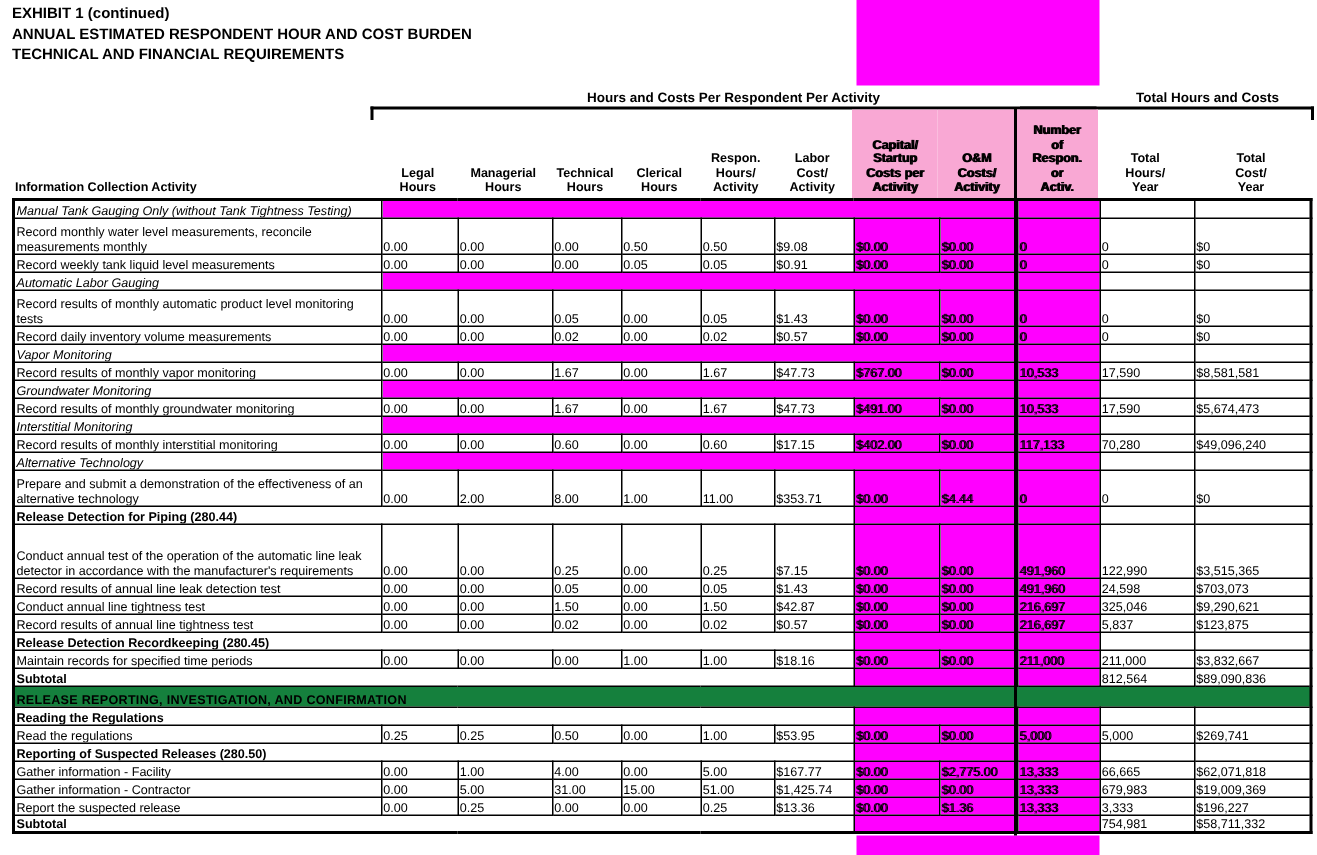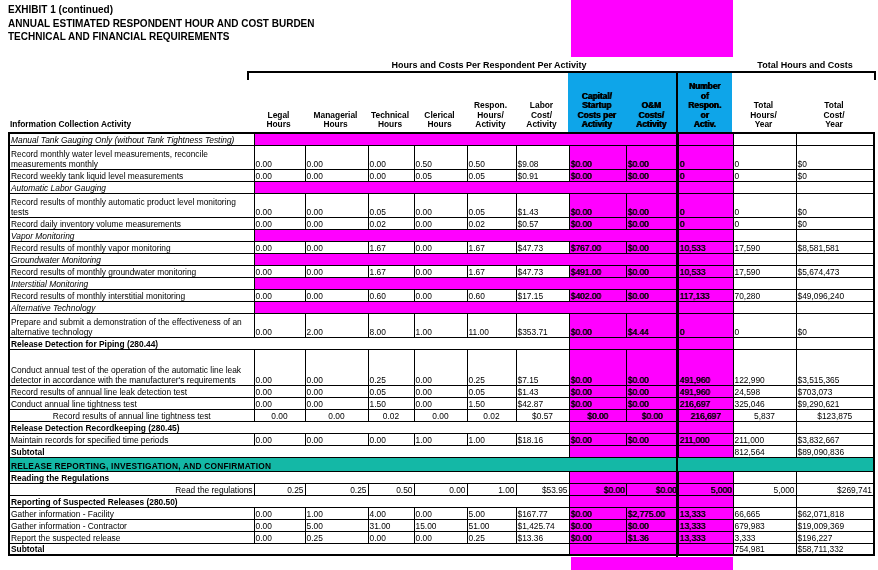--- a/index.html
+++ b/index.html
@@ -23,35 +23,35 @@
                    border-top:2px solid #000; border-left:2px solid #000; }
   #bracket-right { position:absolute; left:680px; top:71px; width:196px; height:9px;
                    border-top:2px solid #000; border-right:2px solid #000; }
 
   
   #col-headers { position:absolute; left:8px; top:73px; width:865px; height:59px; display:flex; }
   .hcell { display:flex; flex-direction:column; justify-content:flex-end;
            text-align:center; white-space:pre-line; font-weight:bold;
            font-size:8.4px; line-height:9.6px; padding:0 1px 2px 1px; }
   .hcell.first { text-align:left; padding-left:2px; }
-  .hcell.mag { background:#0ea5e9; text-shadow:0.8px 0 #000; }
+  .hcell.mag { background:#f9a8d4; text-shadow:0.8px 0 #000; }
 
   
   #burden-table { position:absolute; left:8px; top:132px; width:865px;
                   border-collapse:collapse; table-layout:fixed;
                   border:2px solid #000; }
   #burden-table td { border:1px solid #000; vertical-align:bottom;
                      font-size:8.4px; line-height:10px; padding:0 1px;
                      overflow:hidden; }
   td.lbl { padding-left:2px; }
   td.italic { font-style:italic; }
   td.bold { font-weight:bold; }
   td.mag { background:#FF00FF; }
   td.val.mag { text-shadow:0.8px 0 #000; }
-  td.banner { background:#14b8a6; font-weight:bold; font-size:9px; letter-spacing:0.2px;
+  td.banner { background:#15803d; font-weight:bold; font-size:9px; letter-spacing:0.2px;
               vertical-align:middle; padding-left:2px; }
 
   
   #vline { position:absolute; left:676px; top:72px; width:2px; height:485px; background:#000; }
 </style>
 </head>
 <body>
 
 <div id="page">
 
@@ -317,21 +317,21 @@
           <td class="val">1.50</td>
           <td class="val">0.00</td>
           <td class="val">1.50</td>
           <td class="val">$42.87</td>
           <td class="val mag">$0.00</td>
           <td class="val mag">$0.00</td>
           <td class="val mag">216,697</td>
           <td class="val">325,046</td>
           <td class="val">$9,290,621</td>
         </tr>
-        <tr style="height: 12px; text-align: center;">
+        <tr style="height: 12px;">
           <td class="lbl">Record results of annual line tightness test</td>
           <td class="val">0.00</td>
           <td class="val">0.00</td>
           <td class="val">0.02</td>
           <td class="val">0.00</td>
           <td class="val">0.02</td>
           <td class="val">$0.57</td>
           <td class="val mag">$0.00</td>
           <td class="val mag">$0.00</td>
           <td class="val mag">216,697</td>
@@ -369,21 +369,21 @@
         <tr style="height: 14px;">
           <td colspan="12" class="banner">RELEASE REPORTING, INVESTIGATION, AND CONFIRMATION</td>
         </tr>
         <tr style="height: 12px;">
           <td colspan="7" class="lbl bold">Reading the Regulations</td>
           <td colspan="2" class="mag"></td>
           <td class="mag"></td>
           <td></td>
           <td></td>
         </tr>
-        <tr style="height: 12px; text-align: right;">
+        <tr style="height: 12px;">
           <td class="lbl">Read the regulations</td>
           <td class="val">0.25</td>
           <td class="val">0.25</td>
           <td class="val">0.50</td>
           <td class="val">0.00</td>
           <td class="val">1.00</td>
           <td class="val">$53.95</td>
           <td class="val mag">$0.00</td>
           <td class="val mag">$0.00</td>
           <td class="val mag">5,000</td>

